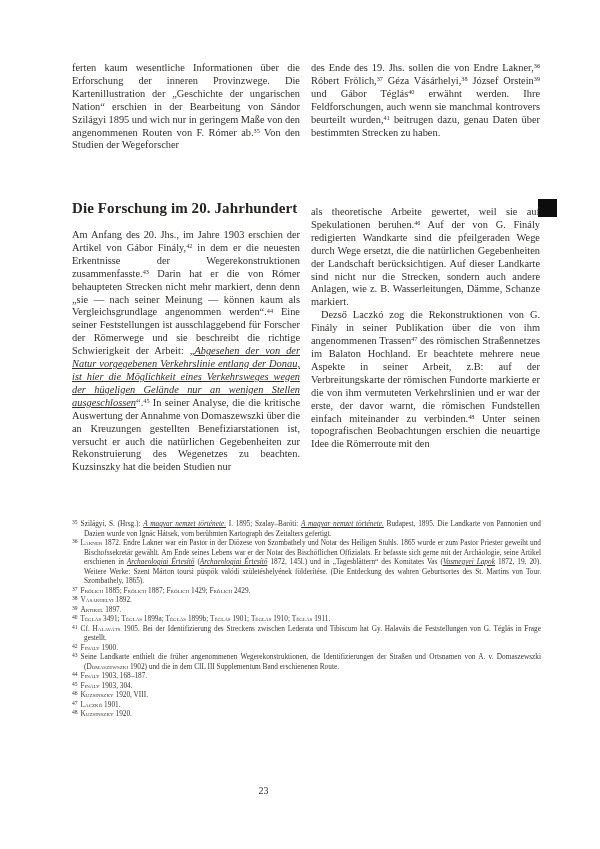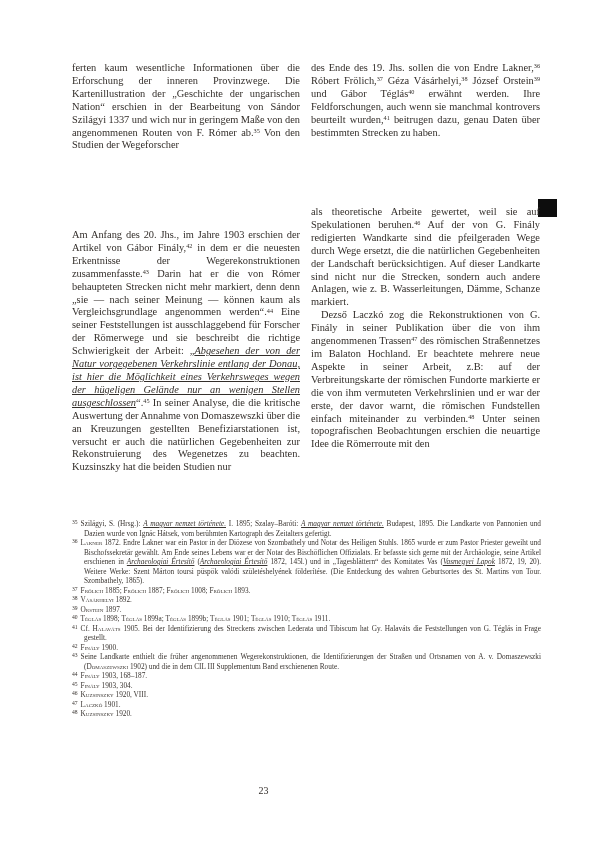--- a/index.html
+++ b/index.html
@@ -50,41 +50,42 @@
   .page-number{
     position:absolute;left:0;top:785px;width:527px;
     text-align:center;font-size:10px;color:#332e2a;
   }
 </style>
 </head>
 <body>
 
 <div class="page">
 
-  <div class="intro-left body-text"><span>ferten kaum wesentliche Informationen über die Erforschung der inneren Provinzwege. Die Kartenillustration der „Geschichte der ungarischen Nation“ erschien in der Bearbeitung von Sándor Szilágyi 1337 und wich nur in geringem Maße von den angenommenen Routen von F. Rómer ab.</span><sup>35</sup><span> Von den Studien der Wegeforscher</span></div>
+  <div class="intro-left body-text"><span>ferten kaum wesentliche Informationen über die Erforschung der inneren Provinzwege. Die Kartenillustration der „Geschichte der ungarischen Nation“ erschien in der Bearbeitung von Sándor Szilágyi 1895 und wich nur in geringem Maße von den angenommenen Routen von F. Rómer ab.</span><sup>35</sup><span> Von den Studien der Wegeforscher</span></div>
 
   <div class="intro-right body-text"><span>des Ende des 19. Jhs. sollen die von Endre Lakner,</span><sup>36</sup><span> Róbert Frölich,</span><sup>37</sup><span> Géza Vásárhelyi,</span><sup>38</sup><span> József Orstein</span><sup>39</sup><span> und Gábor Téglás</span><sup>40</sup><span> erwähnt werden. Ihre Feldforschungen, auch wenn sie manchmal kontrovers beurteilt wurden,</span><sup>41</sup><span> beitrugen dazu, genau Daten über bestimmten Strecken zu haben.</span></div>
 
+  <div class="heading">Die Forschung im 20. Jahrhundert</div>
 
   <div class="black-marker"></div>
 
   <div class="main-left body-text"><span>Am Anfang des 20. Jhs., im Jahre 1903 erschien der Artikel von Gábor Finály,</span><sup>42</sup><span> in dem er die neuesten Erkentnisse der Wegerekonstruktionen zusammenfasste.</span><sup>43</sup><span> Darin hat er die von Rómer behaupteten Strecken nicht mehr markiert, denn denn „sie — nach seiner Meinung — können kaum als Vergleichsgrundlage angenommen werden“.</span><sup>44</sup><span> Eine seiner Feststellungen ist ausschlaggebend für Forscher der Römerwege und sie beschreibt die richtige Schwierigkeit der Arbeit: „</span><i>Abgesehen der von der Natur vorgegebenen Verkehrslinie entlang der Donau, ist hier die Möglichkeit eines Verkehrsweges wegen der hügeligen Gelände nur an wenigen Stellen ausgeschlossen</i><span>“.</span><sup>45</sup><span> In seiner Analyse, die die kritische Auswertung der Annahme von Domaszewszki über die an Kreuzungen gestellten Benefiziarstationen ist, versucht er auch die natürlichen Gegebenheiten zur Rekonstruierung des Wegenetzes zu beachten. Kuzsinszky hat die beiden Studien nur</span></div>
 
   <div class="main-right body-text">
     <p><span>als theoretische Arbeite gewertet, weil sie auf Spekulationen beruhen.</span><sup>46</sup><span> Auf der von G. Finály redigierten Wandkarte sind die pfeilgeraden Wege durch Wege ersetzt, die die natürlichen Gegebenheiten der Landschaft berücksichtigen. Auf dieser Landkarte sind nicht nur die Strecken, sondern auch andere Anlagen, wie z. B. Wasserleitungen, Dämme, Schanze markiert.</span></p>
     <p class="indent"><span>Dezső Laczkó zog die Rekonstruktionen von G. Finály in seiner Publikation über die von ihm angenommenen Trassen</span><sup>47</sup><span> des römischen Straßennetzes im Balaton Hochland. Er beachtete mehrere neue Aspekte in seiner Arbeit, z.B: auf der Verbreitungskarte der römischen Fundorte markierte er die von ihm vermuteten Verkehrslinien und er war der erste, der davor warnt, die römischen Fundstellen einfach miteinander zu verbinden.</span><sup>48</sup><span> Unter seinen topografischen Beobachtungen erschien die neuartige Idee die Römerroute mit den</span></p>
   </div>
 
   <div class="footnotes">
     <div class="fn"><span class="fn-num">35</span><span><span>Szilágyi, S. (Hrsg.): </span><i>A magyar nemzet története.</i><span> I. 1895; Szalay–Baróti: </span><i>A magyar nemzet története.</i><span> Budapest, 1895. Die Landkarte von Pannonien und Dazien wurde von Ignác Hátsek, vom berühmten Kartograph des Zeitalters gefertigt.</span></span></div>
     <div class="fn"><span class="fn-num">36</span><span><span class="sc">Lakner</span><span> 1872. Endre Lakner war ein Pastor in der Diözese von Szombathely und Notar des Heiligen Stuhls. 1865 wurde er zum Pastor Priester geweiht und Bischofssekretär gewählt. Am Ende seines Lebens war er der Notar des Bischöflichen Offizialats. Er befasste sich gerne mit der Archäologie, seine Artikel erschienen in </span><i>Archaeologiai Értesítő</i><span> (</span><i>Archaeologiai Értesítő</i><span> 1872, 145l.) und in „Tagesblättern“ des Komitates Vas (</span><i>Vasmegyei Lapok</i><span> 1872, 19, 20). Weitere Werke: Szent Márton toursi püspök valódi születéshelyének földerítése. (Die Entdeckung des wahren Geburtsortes des St. Martins von Tour. Szombathely, 1865).</span></span></div>
-    <div class="fn"><span class="fn-num">37</span><span><span class="sc">Frölich</span><span> 1885; </span><span class="sc">Frölich</span><span> 1887; </span><span class="sc">Frölich</span><span> 1008; </span><span class="sc">Frölich</span><span> 1893.</span></span></div>
+    <div class="fn"><span class="fn-num">37</span><span><span class="sc">Frölich</span><span> 1885; </span><span class="sc">Frölich</span><span> 1887; </span><span class="sc">Frölich</span><span> 1429; </span><span class="sc">Frölich</span><span> 2429.</span></span></div>
     <div class="fn"><span class="fn-num">38</span><span><span class="sc">Vásárhelyi</span><span> 1892.</span></span></div>
-    <div class="fn"><span class="fn-num">39</span><span><span class="sc">Orstein</span><span> 1897.</span></span></div>
-    <div class="fn"><span class="fn-num">40</span><span><span class="sc">Téglás</span><span> 1898; </span><span class="sc">Téglás</span><span> 1899a; </span><span class="sc">Téglás</span><span> 1899b; </span><span class="sc">Téglás</span><span> 1901; </span><span class="sc">Téglás</span><span> 1910; </span><span class="sc">Téglás</span><span> 1911.</span></span></div>
+    <div class="fn"><span class="fn-num">39</span><span><span class="sc">Artikel</span><span> 1897.</span></span></div>
+    <div class="fn"><span class="fn-num">40</span><span><span class="sc">Téglás</span><span> 3491; </span><span class="sc">Téglás</span><span> 1899a; </span><span class="sc">Téglás</span><span> 1899b; </span><span class="sc">Téglás</span><span> 1901; </span><span class="sc">Téglás</span><span> 1910; </span><span class="sc">Téglás</span><span> 1911.</span></span></div>
     <div class="fn"><span class="fn-num">41</span><span><span>Cf. </span><span class="sc">Halaváts</span><span> 1905. Bei der Identifizierung des Streckens zwischen Lederata und Tibiscum hat Gy. Halaváts die Feststellungen von G. Téglás in Frage gestellt.</span></span></div>
     <div class="fn"><span class="fn-num">42</span><span><span class="sc">Finály</span><span> 1900.</span></span></div>
     <div class="fn"><span class="fn-num">43</span><span><span>Seine Landkarte enthielt die früher angenommenen Wegerekonstruktionen, die Identifizierungen der Straßen und Ortsnamen von A. v. Domaszewszki (</span><span class="sc">Domaszewszki</span><span> 1902) und die in dem CIL III Supplementum Band erschienenen Route.</span></span></div>
     <div class="fn"><span class="fn-num">44</span><span><span class="sc">Finály</span><span> 1903, 168–187.</span></span></div>
     <div class="fn"><span class="fn-num">45</span><span><span class="sc">Finály</span><span> 1903, 304.</span></span></div>
     <div class="fn"><span class="fn-num">46</span><span><span class="sc">Kuzsinszky</span><span> 1920, VIII.</span></span></div>
     <div class="fn"><span class="fn-num">47</span><span><span class="sc">Laczkó</span><span> 1901.</span></span></div>
     <div class="fn"><span class="fn-num">48</span><span><span class="sc">Kuzsinszky</span><span> 1920.</span></span></div>
   </div>
 

